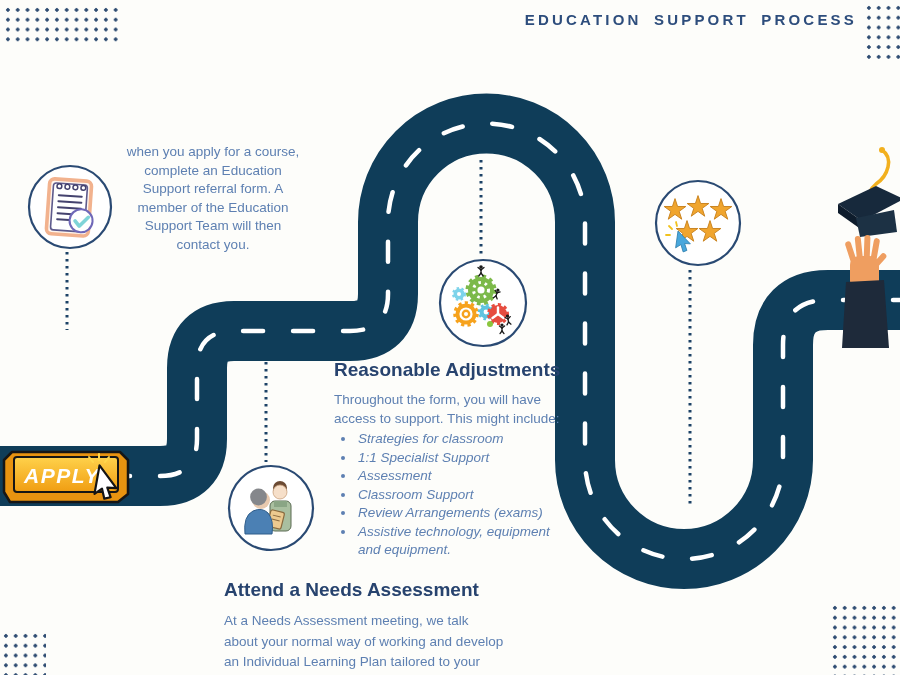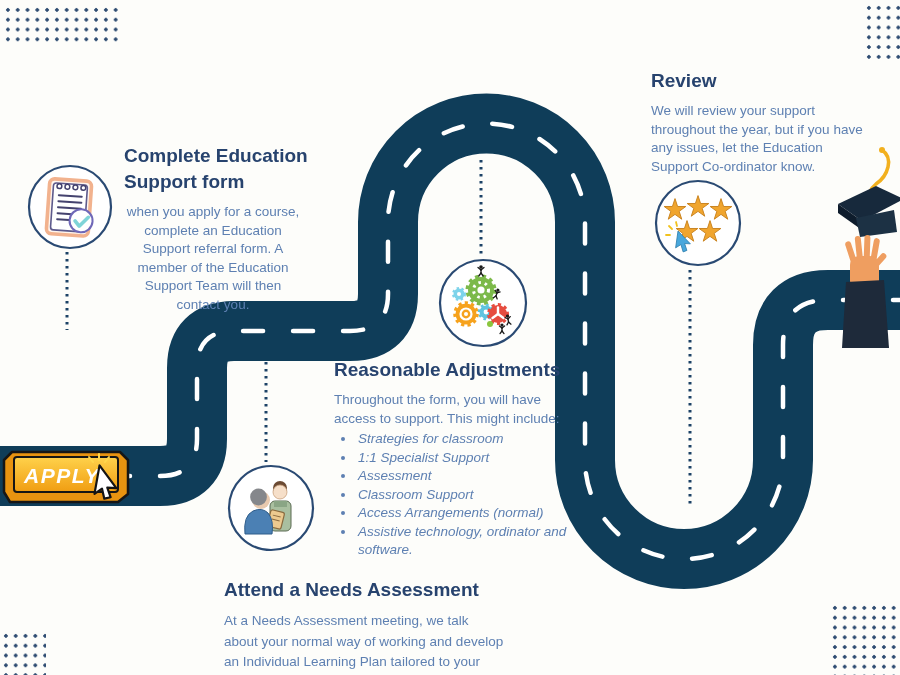--- a/index.html
+++ b/index.html
@@ -37,20 +37,21 @@
 </head>
 <body>
 
 <div class="canvas">
 
   <div class="dots dots-tl"></div>
   <div class="dots dots-tr"></div>
   <div class="dots dots-bl"></div>
   <div class="dots dots-br"></div>
 
+  <div class="title">EDUCATION SUPPORT PROCESS</div>
 
   <svg class="overlay" width="900" height="675" viewBox="0 0 900 675">
     <defs>
       <linearGradient id="gradGold" x1="0" y1="0" x2="0" y2="1">
         <stop offset="0" stop-color="#ffd24b"></stop>
         <stop offset="1" stop-color="#f09d12"></stop>
       </linearGradient>
     </defs>
 
     <path d="M -40 476 L 160 476 Q 197 476 197 439 L 197 368 Q 197 331 234 331 L 350 331 Q 388 331 388 294 L 388 222 A 98.5 98.5 0 0 1 585 222 L 585 460 A 99 99 0 0 0 783 460 L 783 345 Q 783 300 828 300 L 940 300" fill="none" stroke="#0f3d59" stroke-width="60"></path>
@@ -202,39 +203,34 @@
         <rect x="52" y="93" width="6" height="29" rx="3" transform="rotate(2 55 108)"></rect>
         <rect x="60" y="96" width="6" height="25" rx="3" transform="rotate(10 63 109)"></rect>
         <rect x="65" y="110" width="6" height="17" rx="3" transform="rotate(42 68 118)"></rect>
         <rect x="38" y="114" width="29" height="34" rx="9"></rect>
       </g>
       <polygon points="34,140 72,138 77,206 30,206" fill="#1e2a3a"></polygon>
     </g>
   </svg>
 
   <div class="step step-complete-form">
-    <h2 class="step-heading">Complete Education Support form</h2>
     <p class="step-body">when you apply for a course, complete an Education Support referral form. A member of the Education Support Team will then contact you.</p>
   </div>
 
-  <div class="step step-review">
-    <h2 class="step-heading">Review</h2>
-    <p class="step-body">We will review your support throughout the year, but if you have any issues, let the Education Support Co-ordinator know.</p>
-  </div>
 
   <div class="step step-reasonable">
     <h2 class="step-heading">Reasonable Adjustments</h2>
     <p class="step-body">Throughout the form, you will have access to support. This might include:</p>
     <ul class="bullets">
       <li>Strategies for classroom</li>
       <li>1:1 Specialist Support</li>
       <li>Assessment</li>
       <li>Classroom Support</li>
-      <li>Access Arrangements (normal)</li>
-      <li>Assistive technology, ordinator and software.</li>
+      <li>Review Arrangements (exams)</li>
+      <li>Assistive technology, equipment and equipment.</li>
     </ul>
   </div>
 
   <div class="step step-needs">
     <h2 class="step-heading">Attend a Needs Assessment</h2>
     <p class="step-body">At a Needs Assessment meeting, we talk about your normal way of working and develop an Individual Learning Plan tailored to your needs.</p>
   </div>
 
 </div>
 

